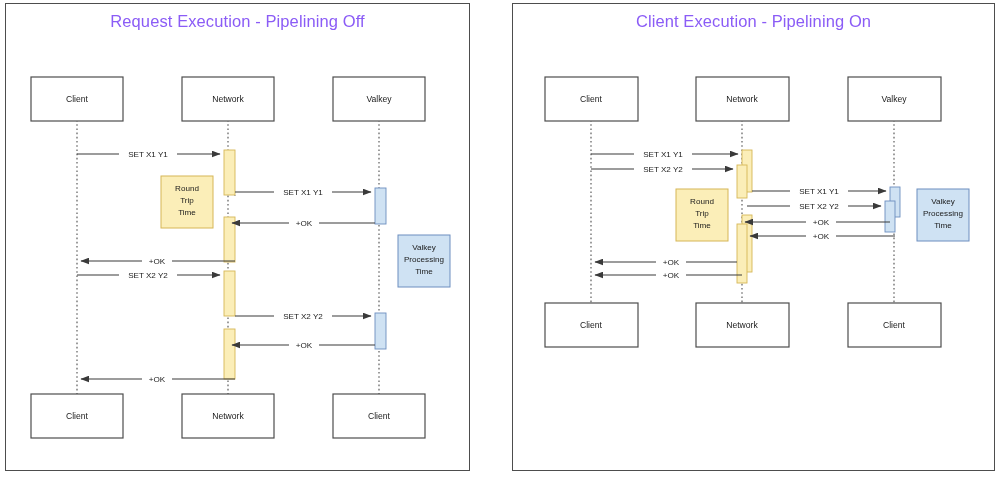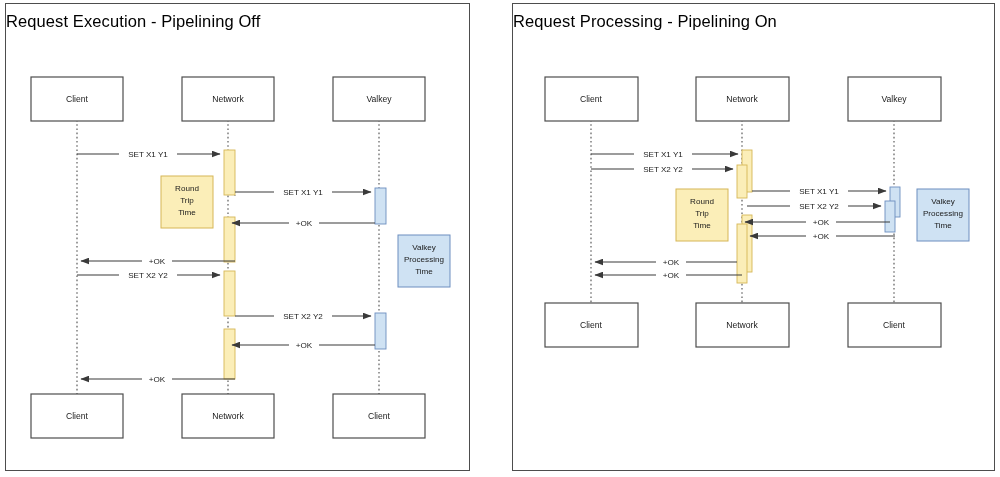--- a/index.html
+++ b/index.html
@@ -28,23 +28,23 @@
     box-sizing: border-box;
   }
   #panel-left  { left: 5px;   width: 465px; }
   #panel-right { left: 512px; width: 483px; }
 
   .panel-title {
     position: absolute;
     left: 0;
     right: 0;
     top: 8px;
-    text-align: left;
+    text-align: center;
     font-size: 16.5px;
-    color: #000000;
+    color: #8b5cf6;
     letter-spacing: 0.1px;
     white-space: nowrap;
   }
 
   svg { display: block; }
 
   .lifebox {
     fill: #ffffff;
     stroke: #4d4d4d;
     stroke-width: 1.2;
@@ -219,21 +219,21 @@
         <text class="lifebox-label" x="222" y="413">Network</text>
       </g>
       <g>
         <rect class="lifebox" x="327" y="390" width="92" height="44"></rect>
         <text class="lifebox-label" x="373" y="413">Client</text>
       </g>
     </svg>
   </div>
 
   <div class="panel" id="panel-right">
-    <div class="panel-title">Request Processing - Pipelining On</div>
+    <div class="panel-title">Client Execution - Pipelining On</div>
 
     <svg width="481" height="466" viewBox="0 0 481 466">
       <defs>
         <marker id="arrR" markerWidth="9" markerHeight="7" refX="8.4" refY="3.5" orient="auto" markerUnits="userSpaceOnUse">
           <path d="M0,0 L9,3.5 L0,7 z" fill="#3a3a3a"></path>
         </marker>
       </defs>
 
       <line class="lifeline" x1="78" y1="116" x2="78" y2="299"></line>
       <line class="lifeline" x1="229" y1="116" x2="229" y2="299"></line>

